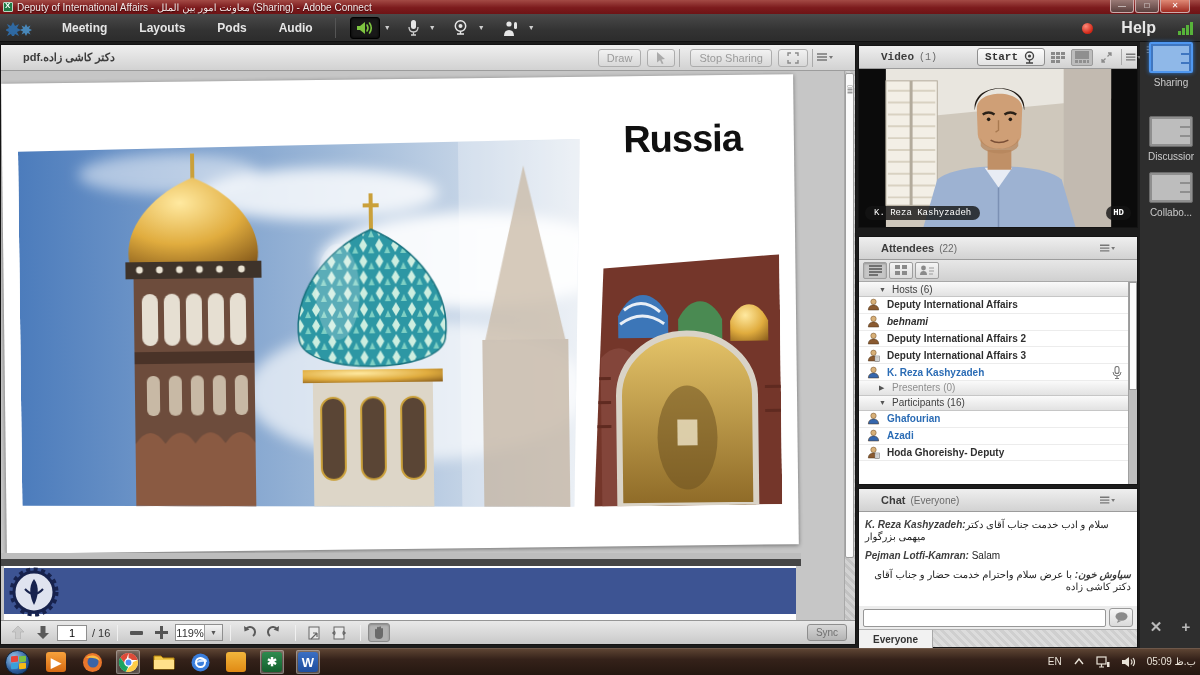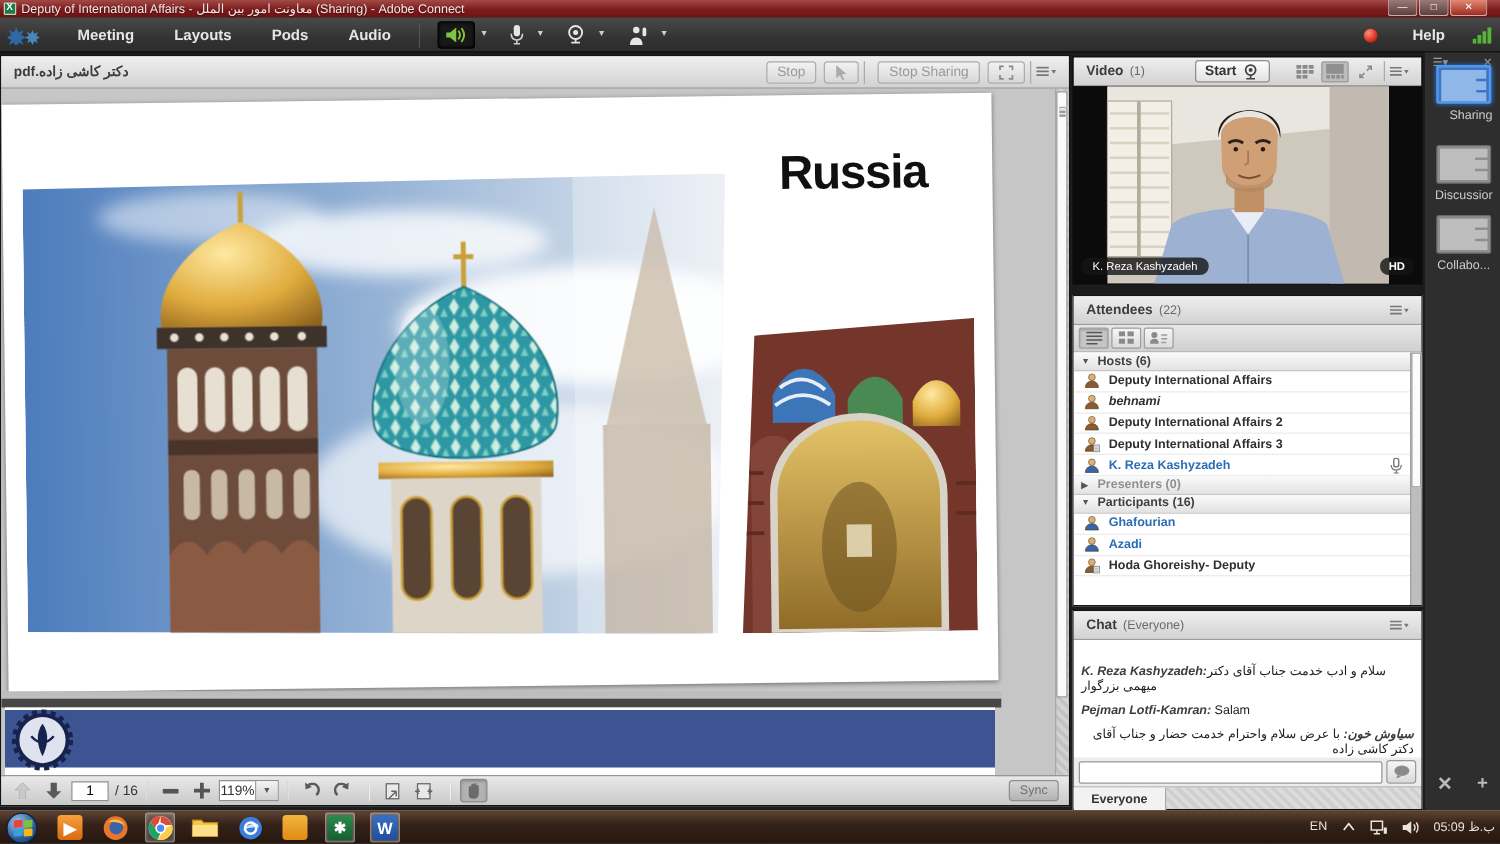--- a/index.html
+++ b/index.html
@@ -17,24 +17,24 @@
   
   #menubar{left:0;top:14px;width:1200px;height:28px;background:linear-gradient(#4a4a4a,#333 60%,#2c2c2c);display:flex;align-items:center;color:#e6e6e6;border-bottom:1px solid #111;}
   .acglyph{display:flex;margin:0 10px 0 6px;}
   .menu-item{font-size:12px;font-weight:bold;padding:0 16px;line-height:28px;cursor:default;}
   .vsep{width:1px;height:20px;background:#1e1e1e;border-right:1px solid #555;margin:0 6px;}
   .abtn{height:22px;display:flex;align-items:center;padding:0 5px;border-radius:3px;margin-left:8px;}
   .abtn.on{background:#181818;border:1px solid #000;box-shadow:inset 0 0 3px #000;}
   .ddbtn{width:13px;height:22px;display:flex;align-items:center;justify-content:center;margin-left:1px;color:#cfcfcf;font-size:7px;}
   #menu-right{position:absolute;right:6px;top:14px;height:28px;display:flex;align-items:center;color:#e6e6e6;}
   .recdot{width:11px;height:11px;border-radius:50%;background:radial-gradient(circle at 35% 30%,#ff8a7a,#d02515 70%);margin-right:28px;}
-  .helplbl{font-size:12px;font-weight:bold;margin-right:22px;}
+  .helplbl{font-size:16px;font-weight:bold;margin-right:22px;}
   
   .pod{position:absolute;background:#fff;border:1px solid #141414;}
-  .podhdr{height:23px;background:linear-gradient(#efefef,#d2d2d2);border-bottom:1px solid #9c9c9c;display:flex;align-items:center;font-size:11px;color:#3c3c3c;padding:0 10px;}
+  .podhdr{height:23px;background:linear-gradient(#efefef,#d2d2d2);border-bottom:1px solid #9c9c9c;display:flex;align-items:center;font-size:11px;color:#3c3c3c;padding:0 22px;}
   .podhdr b{font-weight:bold;margin-right:5px;}
   .podhdr .cnt{color:#6a6a6a;font-size:10px;}
   .podmenu{margin-left:auto;display:flex;align-items:center;color:#666;}
   
   #sharepod{left:0;top:44px;width:856px;height:601px;background:#c4c4c4;}
   #sharehdr{height:26px;}
   #sharehdr .hbtn{border:1px solid #adadad;background:linear-gradient(#f2f2f2,#d8d8d8);color:#9a9a9a;font-size:11px;border-radius:3px;height:18px;display:flex;align-items:center;padding:0 8px;margin-left:6px;}
   #sharecontent{position:absolute;left:0;top:26px;width:854px;height:551px;background:#c6c6c6;overflow:hidden;}
   #page1{position:absolute;left:3px;top:8px;width:792px;height:470px;background:#fff;box-shadow:0 1px 4px rgba(0,0,0,.45);transform:rotate(-.7deg);}
   #russia{position:absolute;right:52px;top:42px;font-size:38px;font-weight:800;color:#101010;letter-spacing:-1px;}
@@ -51,47 +51,47 @@
   .tbtn{width:22px;height:19px;display:flex;align-items:center;justify-content:center;margin-right:3px;border-radius:3px;}
   .tbtn.pressed{background:#b2b2b2;border:1px solid #8a8a8a;box-shadow:inset 0 1px 2px #888;}
   .tsep{width:1px;height:16px;background:#a0a0a0;border-right:1px solid #f0f0f0;margin:0 7px;}
   #pageinput{width:30px;height:16px;border:1px solid #8f8f8f;font-size:11px;text-align:center;background:#fff;font-family:"Liberation Sans",sans-serif;}
   #pagetotal{font-size:11px;color:#333;margin-left:5px;}
   #zoombox{width:48px;height:17px;border:1px solid #8f8f8f;background:#fff;display:flex;align-items:center;font-size:11px;color:#333;}
   #zoombox span{flex:1;text-align:center;}
   #zoombox .dd{width:13px;height:100%;background:linear-gradient(#f4f4f4,#d0d0d0);border-left:1px solid #9f9f9f;color:#555;font-size:7px;display:flex;align-items:center;justify-content:center;}
   #syncbtn{position:absolute;right:8px;bottom:3px;width:40px;height:17px;background:linear-gradient(#d6d6d6,#b4b4b4);border:1px solid #8e8e8e;border-radius:3px;font-size:10px;color:#707070;text-align:center;line-height:16px;}
   
-  #videopod{left:858px;top:45px;width:280px;height:183px;background:#000;}
+  #videopod{left:858px;top:45px;width:280px;height:183px;background:#000;font-family:Liberation Mono, monospace;}
   #videohdr .startbtn{display:flex;align-items:center;border:1px solid #8f8f8f;background:linear-gradient(#fdfdfd,#e2e2e2);border-radius:3px;height:18px;padding:0 7px;font-size:11px;font-weight:bold;color:#333;margin-left:40px;}
   .vicon{width:22px;height:17px;display:flex;align-items:center;justify-content:center;border-radius:2px;margin-left:2px;}
   .vicon.sel{background:#bdbdbd;border:1px solid #9a9a9a;}
   #videoarea{position:absolute;left:0;top:23px;width:278px;height:158px;background:#0b0b0b;}
   #camwrap{position:absolute;left:26px;top:0;width:227px;height:158px;overflow:hidden;}
   .nametag{position:absolute;left:6px;bottom:7px;background:rgba(20,20,20,.8);color:#fff;font-size:9px;padding:2px 9px;border-radius:8px;}
   .hdtag{position:absolute;right:6px;bottom:7px;background:rgba(20,20,20,.8);color:#fff;font-size:9px;font-weight:bold;padding:2px 7px;border-radius:8px;}
   
   #attpod{left:858px;top:236px;width:280px;height:249px;}
   #atttools{height:22px;background:linear-gradient(#e7e7e7,#d0d0d0);border-bottom:1px solid #a8a8a8;display:flex;align-items:center;padding-left:4px;}
   .atbtn{width:24px;height:17px;border:1px solid #9e9e9e;border-radius:2px;margin-right:2px;display:flex;align-items:center;justify-content:center;background:linear-gradient(#f5f5f5,#dcdcdc);}
   .atbtn.sel{background:#c6c6c6;box-shadow:inset 0 1px 2px #999;}
   #attlist{position:absolute;left:0;top:45px;width:278px;height:202px;background:#fff;overflow:hidden;}
-  .sect{height:15px;background:linear-gradient(#fafafa,#e2e2e2);border-bottom:1px solid #c6c6c6;display:flex;align-items:center;font-size:10px;font-weight:bold;color:#3f3f3f;padding-left:6px;}
+  .sect{height:15px;background:linear-gradient(#fafafa,#e2e2e2);border-bottom:1px solid #c6c6c6;display:flex;align-items:center;font-size:10px;font-weight:normal;color:#3f3f3f;padding-left:20px;}
   .sect .arr{font-size:7px;color:#555;margin-right:5px;width:8px;}
   .sect.dim{color:#8f8f8f;}
   .arow{height:16.8px;display:flex;align-items:center;font-size:10px;font-weight:bold;color:#2f2f2f;padding-left:8px;border-bottom:1px solid #ececec;}
   .arow .av{margin-right:7px;display:flex;}
   .arow.blue{color:#2b6cb5;}
   .arow.ital{font-style:italic;}
   .arow .rmic{margin-left:auto;margin-right:14px;display:flex;}
   #attscroll{position:absolute;right:0;top:45px;width:9px;height:202px;background:#bdbdbd;border-left:1px solid #a0a0a0;}
   #attthumb{position:absolute;left:0px;top:0;width:8px;height:108px;background:#fbfbfb;border:1px solid #9a9a9a;}
   
   #chatpod{left:858px;top:488px;width:280px;height:160px;}
-  #chatmsgs{position:absolute;left:0;top:23px;width:278px;height:94px;background:#fff;padding:20px 6px;overflow:hidden;}
+  #chatmsgs{position:absolute;left:0;top:23px;width:278px;height:94px;background:#fff;padding:7px 6px;overflow:hidden;}
   .chat-msg{font-size:10px;color:#222;margin-bottom:7px;line-height:12px;}
   .chat-msg .sender{font-weight:bold;font-style:italic;color:#3d3d3d;}
   #chatinputrow{position:absolute;left:0;top:117px;width:278px;height:23px;display:flex;align-items:center;padding:0 4px;background:#ececec;}
   #chatinput{flex:1;height:18px;border:1px solid #979797;border-radius:2px;background:#fff;font-size:10px;padding:0 4px;font-family:"Liberation Sans",sans-serif;}
   #sendbtn{width:24px;height:19px;margin-left:3px;border:1px solid #9a9a9a;border-radius:3px;background:linear-gradient(#f6f6f6,#dadada);display:flex;align-items:center;justify-content:center;}
   #chattabs{position:absolute;left:0;top:140px;width:278px;height:18px;background:repeating-linear-gradient(45deg,#dcdcdc 0 3px,#cfcfcf 3px 6px);border-top:1px solid #b0b0b0;display:flex;}
   #tab-everyone{width:74px;height:18px;background:#f2f2f2;border-right:1px solid #a8a8a8;font-size:10px;font-weight:bold;color:#333;display:flex;align-items:center;justify-content:center;}
   
   #rail{left:1140px;top:42px;width:60px;height:606px;background:#2e2e2e;}
   #railtop{position:absolute;left:0;top:2px;width:60px;height:12px;display:flex;justify-content:space-between;padding:0 6px;color:#9a9a9a;font-size:9px;align-items:center;}
@@ -182,21 +182,21 @@
       <rect x="4" y="7" width="3" height="7" fill="#57b33a"></rect>
       <rect x="8" y="4" width="3" height="10" fill="#57b33a"></rect>
       <rect x="12" y="1" width="3" height="13" fill="#57b33a"></rect>
     </svg>
 </div>
 
 <div id="sharepod" class="pod">
   <div id="sharehdr" class="podhdr">
     <b dir="rtl">دکتر کاشی زاده.pdf</b>
     <div class="podmenu">
-      <div class="hbtn">Stop</div>
+      <div class="hbtn">Draw</div>
       <div class="hbtn">
           <svg width="10" height="12" viewBox="0 0 10 12">
             <path d="M1 0 L9 7 L5.5 7.5 L7.5 11.5 L5.8 12 L4 8.2 L1 10.5z" fill="#aaa"></path>
           </svg>
         </div>
       <div style="width:1px;height:18px;background:#aaa;margin:0 4px;"></div>
       <div class="hbtn">Stop Sharing</div>
       <div class="hbtn">
           <svg width="12" height="12" viewBox="0 0 12 12">
             <path d="M1 4V1h3M8 1h3v3M11 8v3H8M4 11H1V8" stroke="#8a8a8a" stroke-width="1.4" fill="none"></path>
@@ -643,21 +643,21 @@
     <div id="tab-everyone">Everyone</div>
   </div>
 </div>
 
 <div id="rail" class="abs">
   <div id="railtop">
     <span>☰▾</span>
     <span>✕</span>
   </div>
   <div id="railitems">
-      <div class="railitem" style="top: 10px; text-align: right;">
+      <div class="railitem" style="top: 0;">
         <div class="thumb sel">
           <span class="tmain"></span>
           <span class="t1"></span>
           <span class="t2"></span>
           <span class="t3"></span>
         </div>
         <div class="raillbl">Sharing</div>
       </div>
       <div class="railitem" style="top: 74px;">
         <div class="thumb">

